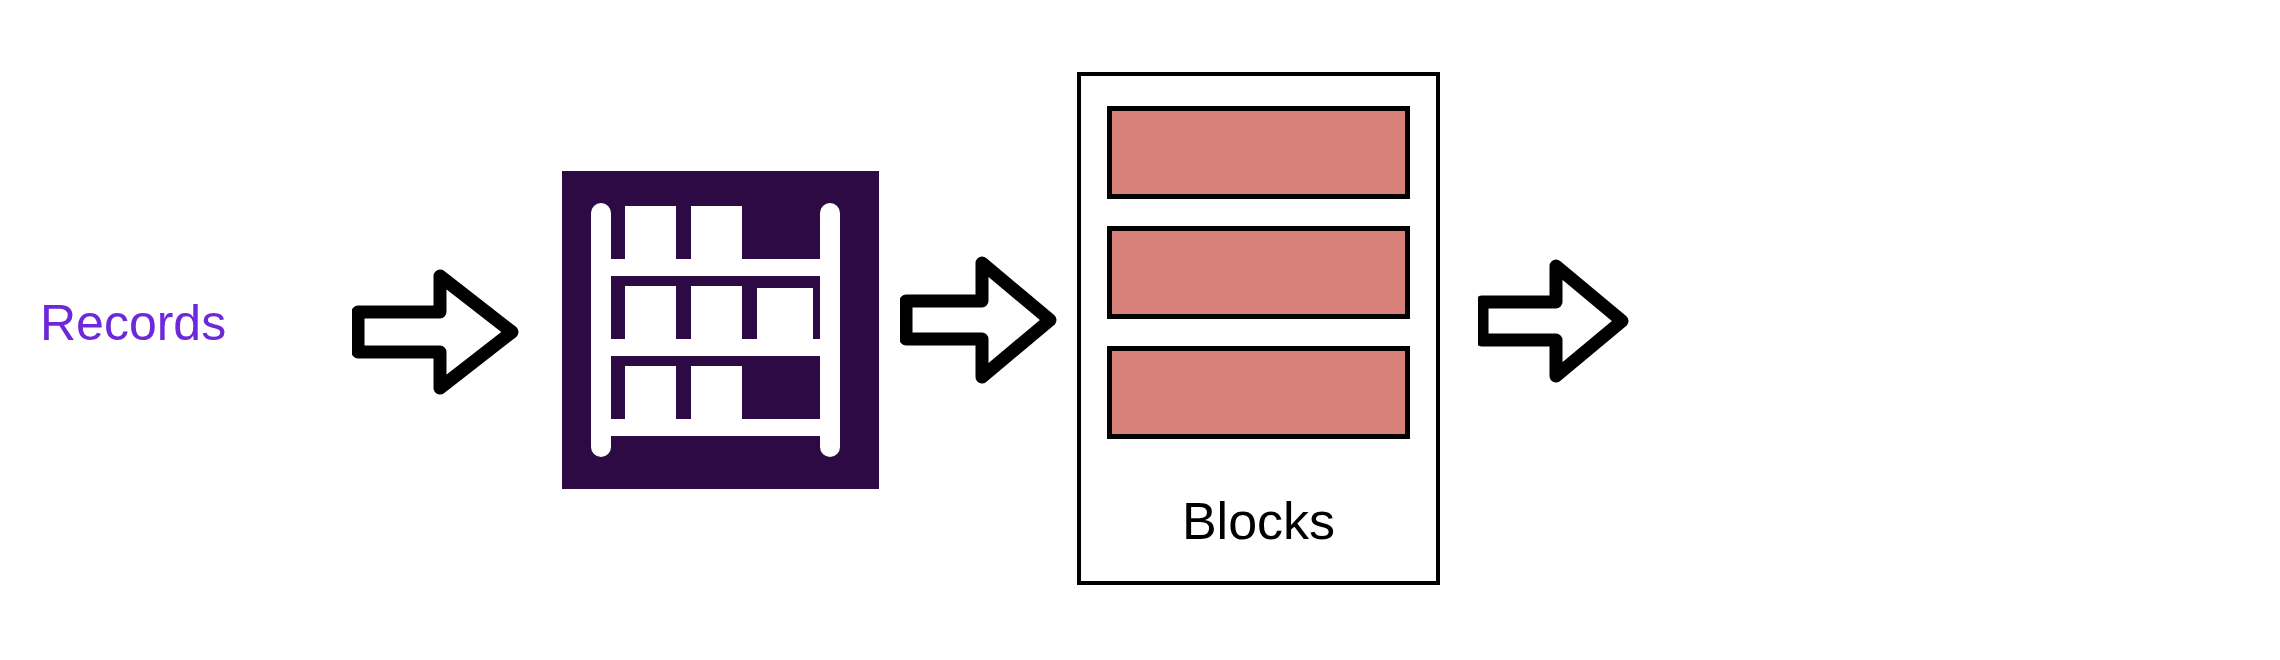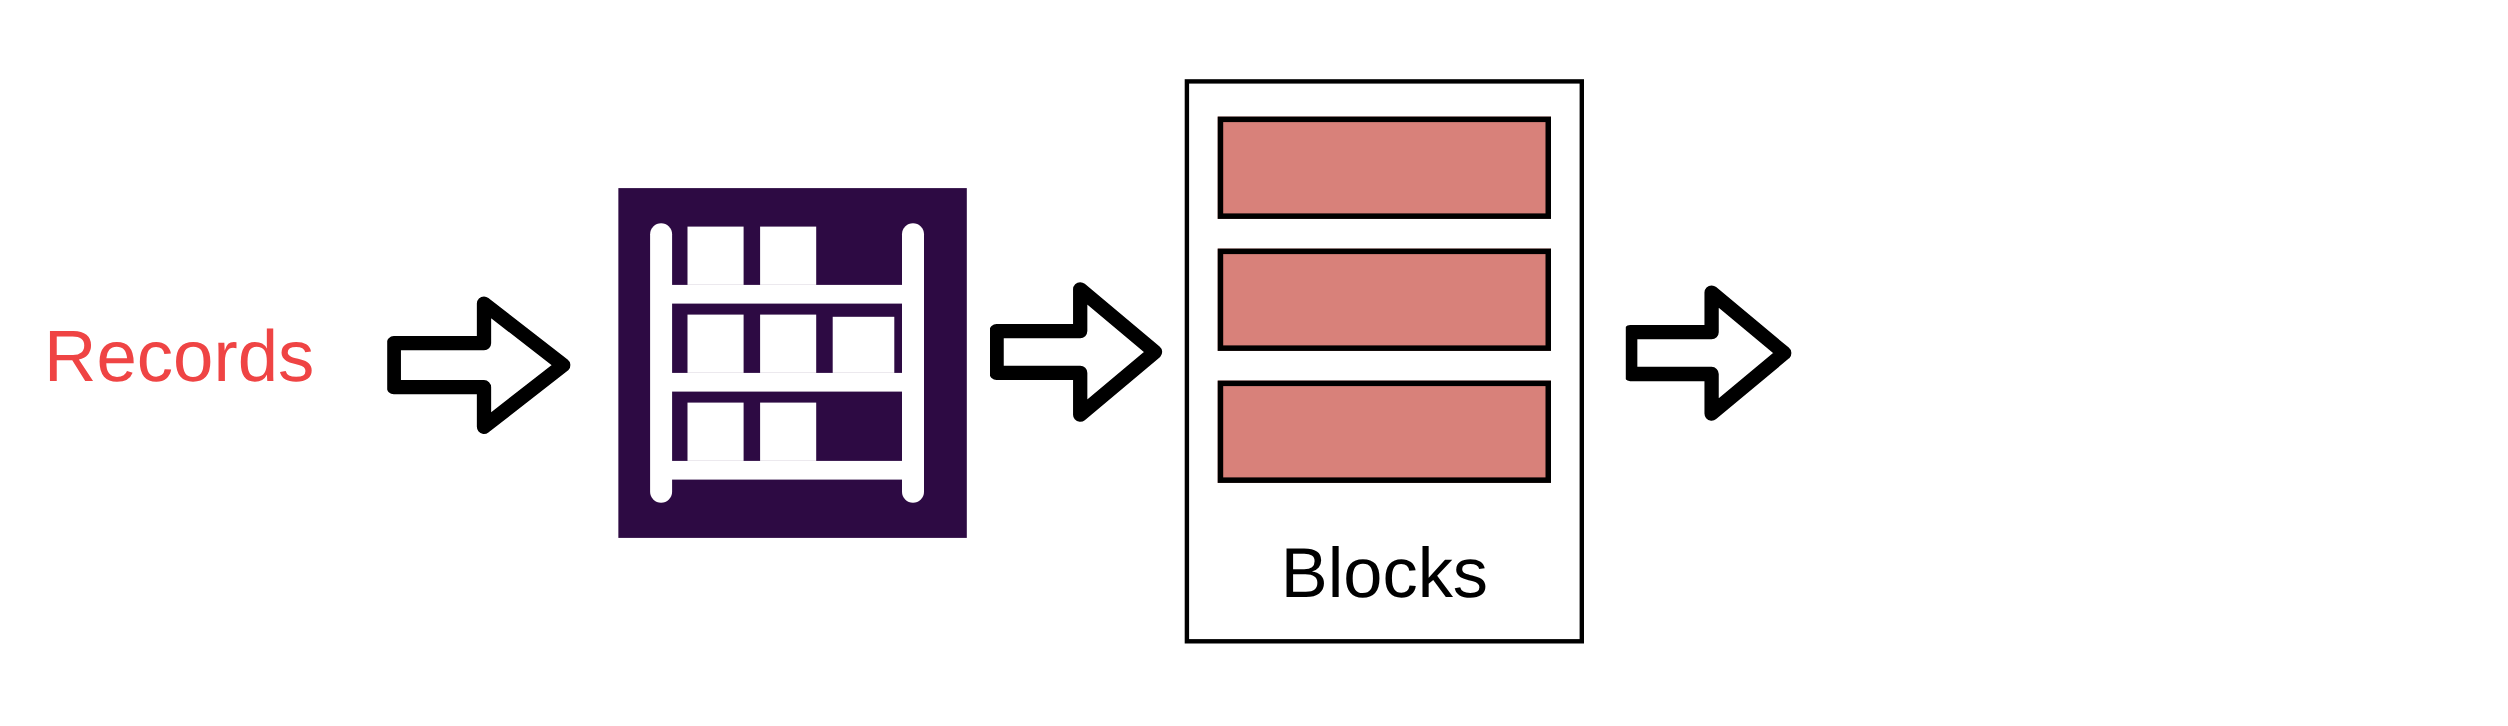--- a/index.html
+++ b/index.html
@@ -20,23 +20,23 @@
   .node {
     position: absolute;
   }
 
   
   #records-label {
     left: 40px;
     top: 283px;
     width: 290px;
     height: 80px;
-    font-size: 66px;
+    font-size: 50px;
     line-height: 80px;
-    color: #ef4444;
+    color: #6d28d9;
     white-space: nowrap;
     letter-spacing: 0px;
   }
 
   
   .flow-arrow { display: block; }
   #arrow-1 { left: 352px; top: 268px; }
   #arrow-2 { left: 900px; top: 255px; }
   #arrow-3 { left: 1478px; top: 258px; }
 
@@ -66,21 +66,21 @@
     border: 5px solid #000000;
     background: #d8817a;
   }
   .block-bar + .block-bar { margin-top: 27px; }
   #blocks-caption {
     position: absolute;
     left: 0;
     right: 0;
     top: 408px;
     text-align: center;
-    font-size: 64px;
+    font-size: 52px;
     line-height: 74px;
     color: #000000;
     white-space: nowrap;
   }
 
   
   #s3-icon { left: 1618px; top: 88px; }
   #s3-bucket-text {
     font-family: "Liberation Sans", sans-serif;
     font-size: 94px;

